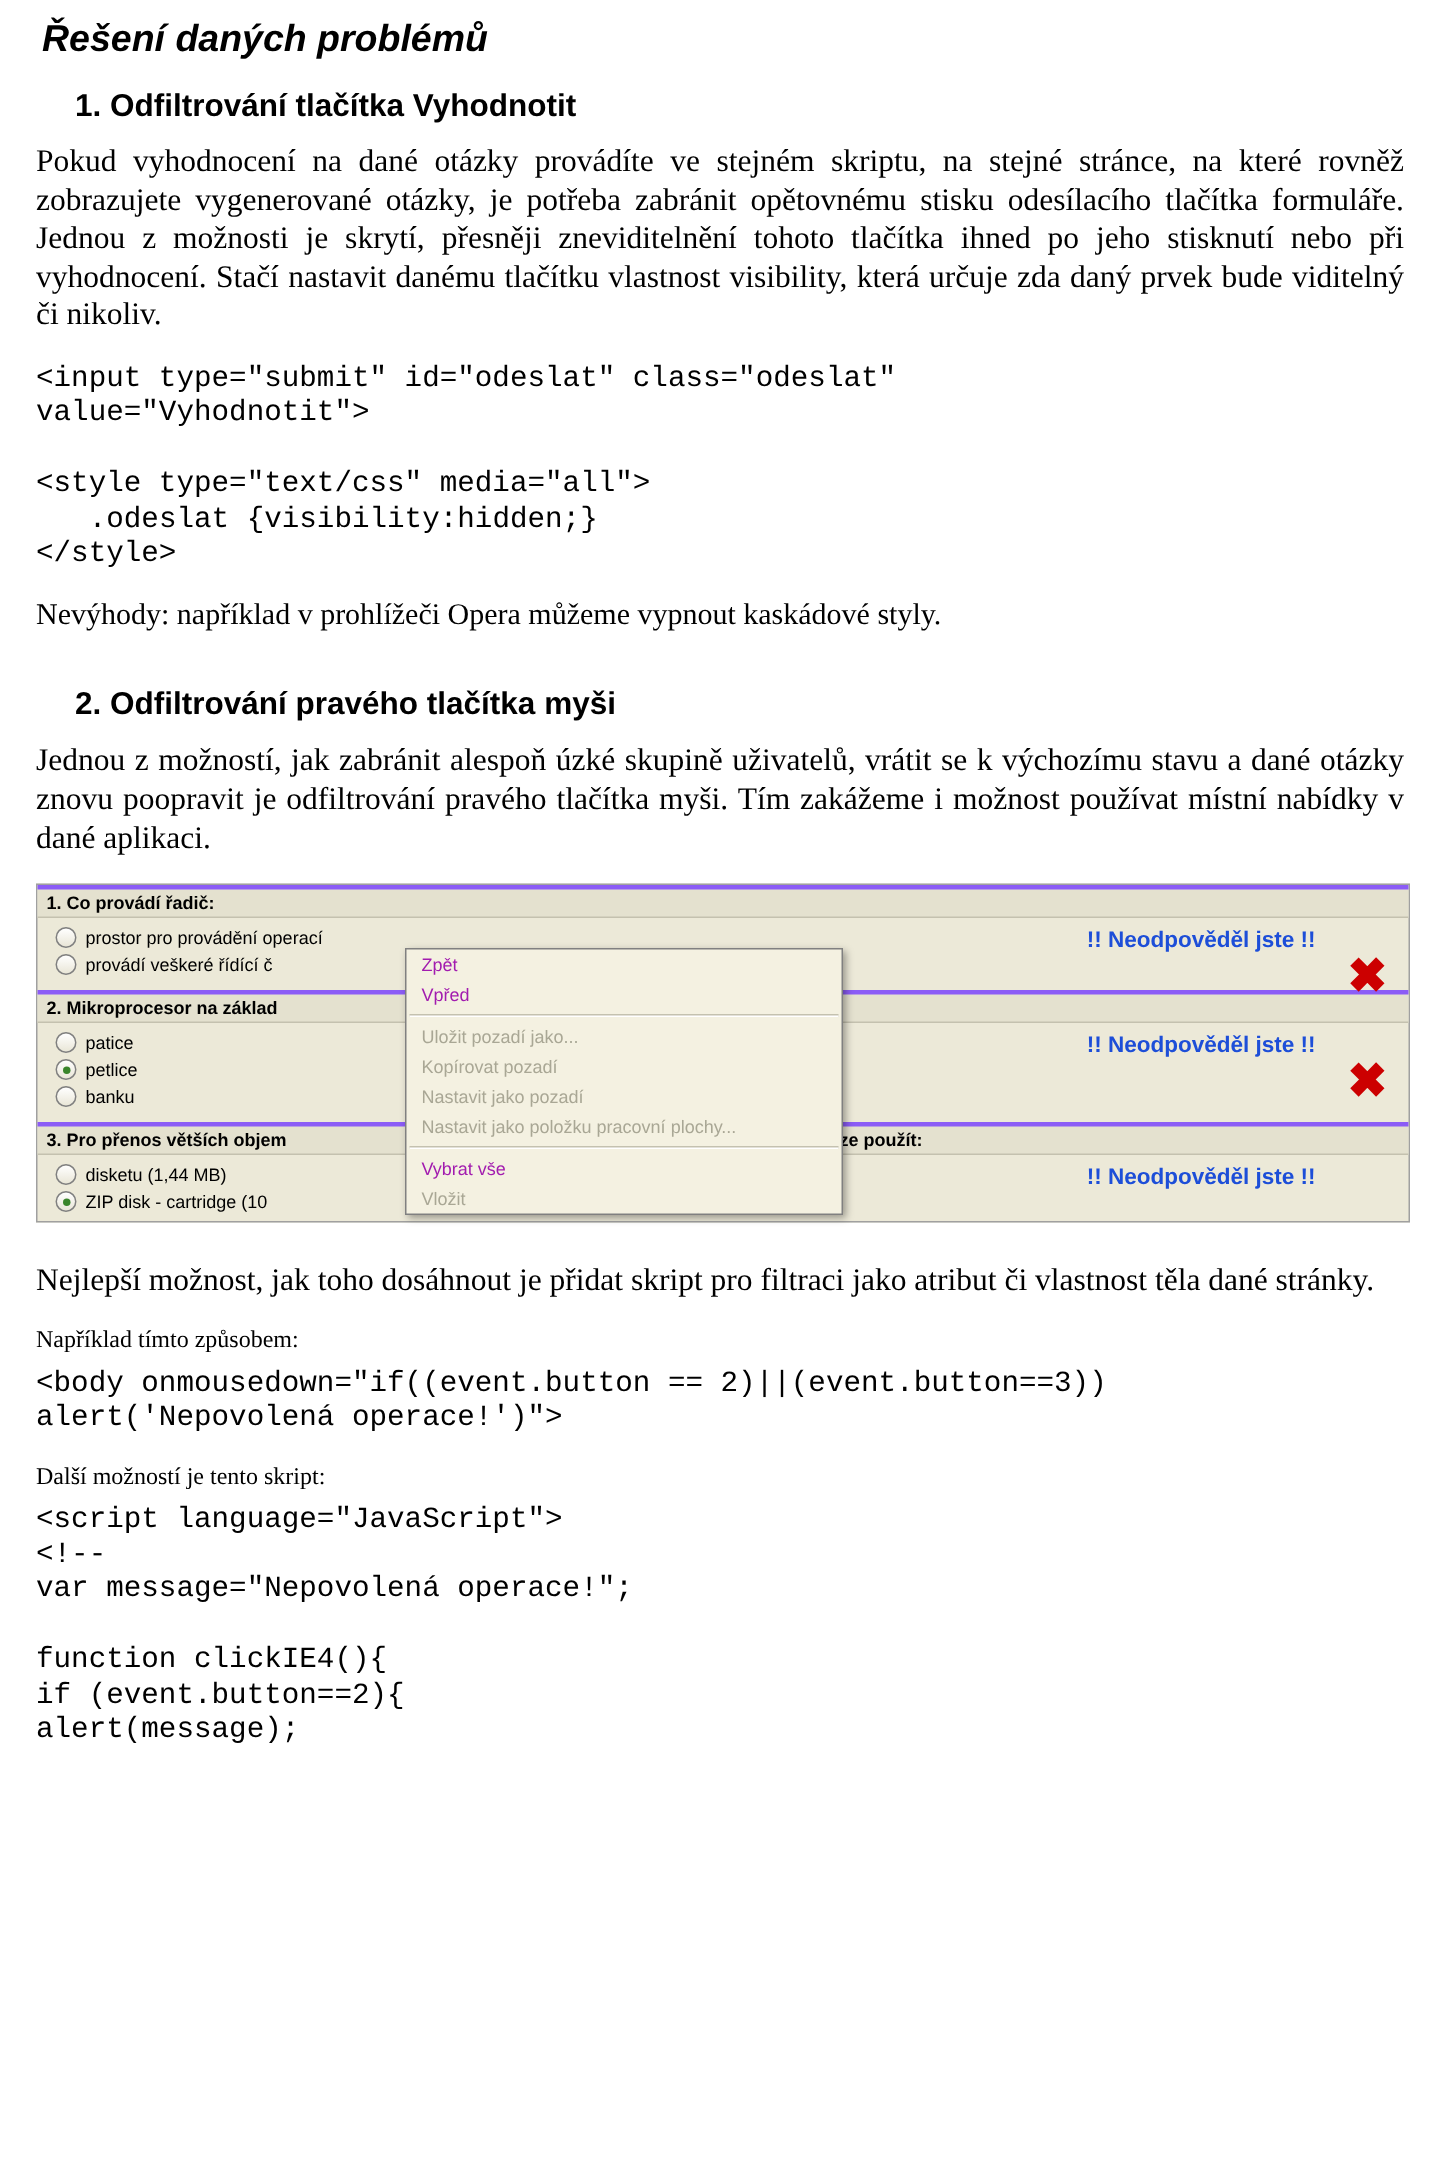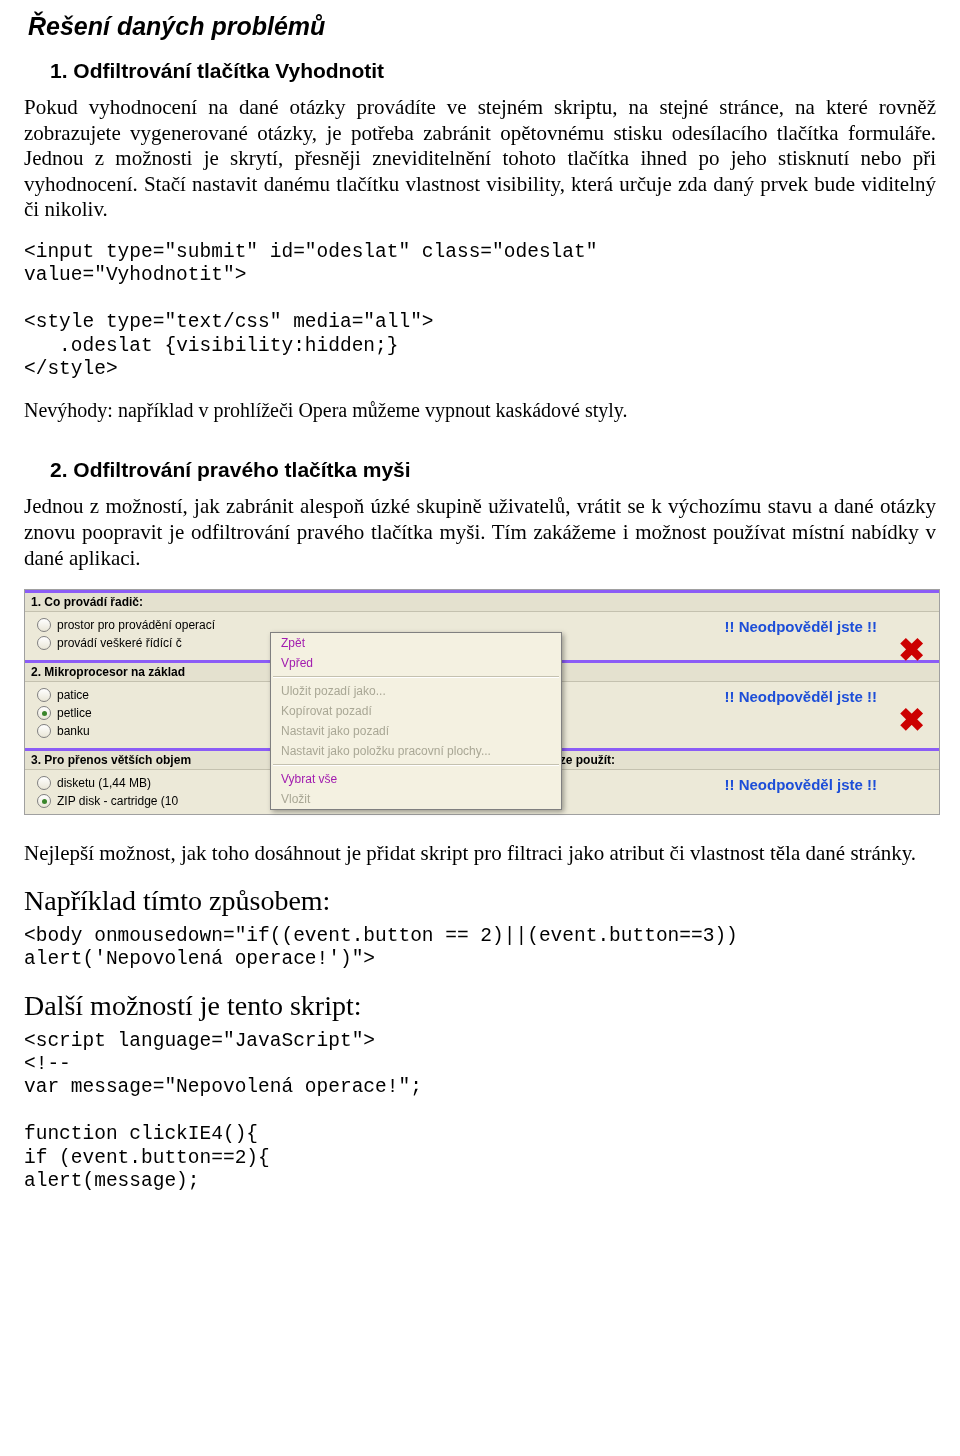--- a/index.html
+++ b/index.html
@@ -3,21 +3,21 @@
 <meta charset="utf-8">
 <style>
 html,body{margin:0;padding:0;background:#fff;font-family:"Times New Roman",Times,serif;color:#000}
 body{width:960px;padding:8px 24px 24px 24px;box-sizing:border-box}
 h1.title{font-family:Arial,Helvetica,sans-serif;font-style:italic;font-weight:bold;font-size:25px;margin:4px 0 18px 4px}
 h2.subh{font-family:Arial,Helvetica,sans-serif;font-weight:bold;font-size:21px;margin:8px 0 12px 26px}
 p.body{font-size:21px;line-height:1.22;margin:0 0 18px 0;text-align:justify}
 pre.code{font-family:"Courier New",Courier,monospace;font-size:19.5px;line-height:1.2;margin:0 0 18px 0;white-space:pre-wrap}
 p.nev{font-size:20px;margin:4px 0 36px 0}
 p.nev b{font-weight:normal}
-p.faint{font-size:28px;margin:14px 0 8px 0}
+p.faint{font-size:16px;margin:14px 0 8px 0}
 
 
 .sshot{width:914px;border:1px solid #a0a0a0;background:#ece9d8;font-family:Tahoma,Verdana,Arial,sans-serif;font-size:12px;color:#000;margin:14px 0 26px 0;position:relative}
 .sshot .qhead{background:#e4e1cf;border-top:3px solid #8b5cf6;border-bottom:1px solid #c4c1af;padding:2px 6px;font-weight:bold;font-size:12px}
 .sshot .qbody{position:relative;padding:4px 6px 8px 6px}
 .sshot .opt{display:flex;align-items:center;height:18px;gap:6px;margin-left:6px}
 .radio{width:12px;height:12px;border:1px solid #808080;border-radius:50%;background:linear-gradient(#fff,#e9e6d7);display:inline-flex;align-items:center;justify-content:center;flex:0 0 auto}
 .radio.sel::after{content:"";width:5px;height:5px;border-radius:50%;background:#39852b}
 .warn{position:absolute;right:62px;top:6px;color:#1d4ed8;font-weight:bold;font-size:15px}
 .xmark{position:absolute;right:14px;top:22px;color:#c00;font-size:32px;font-weight:bold;line-height:1}

